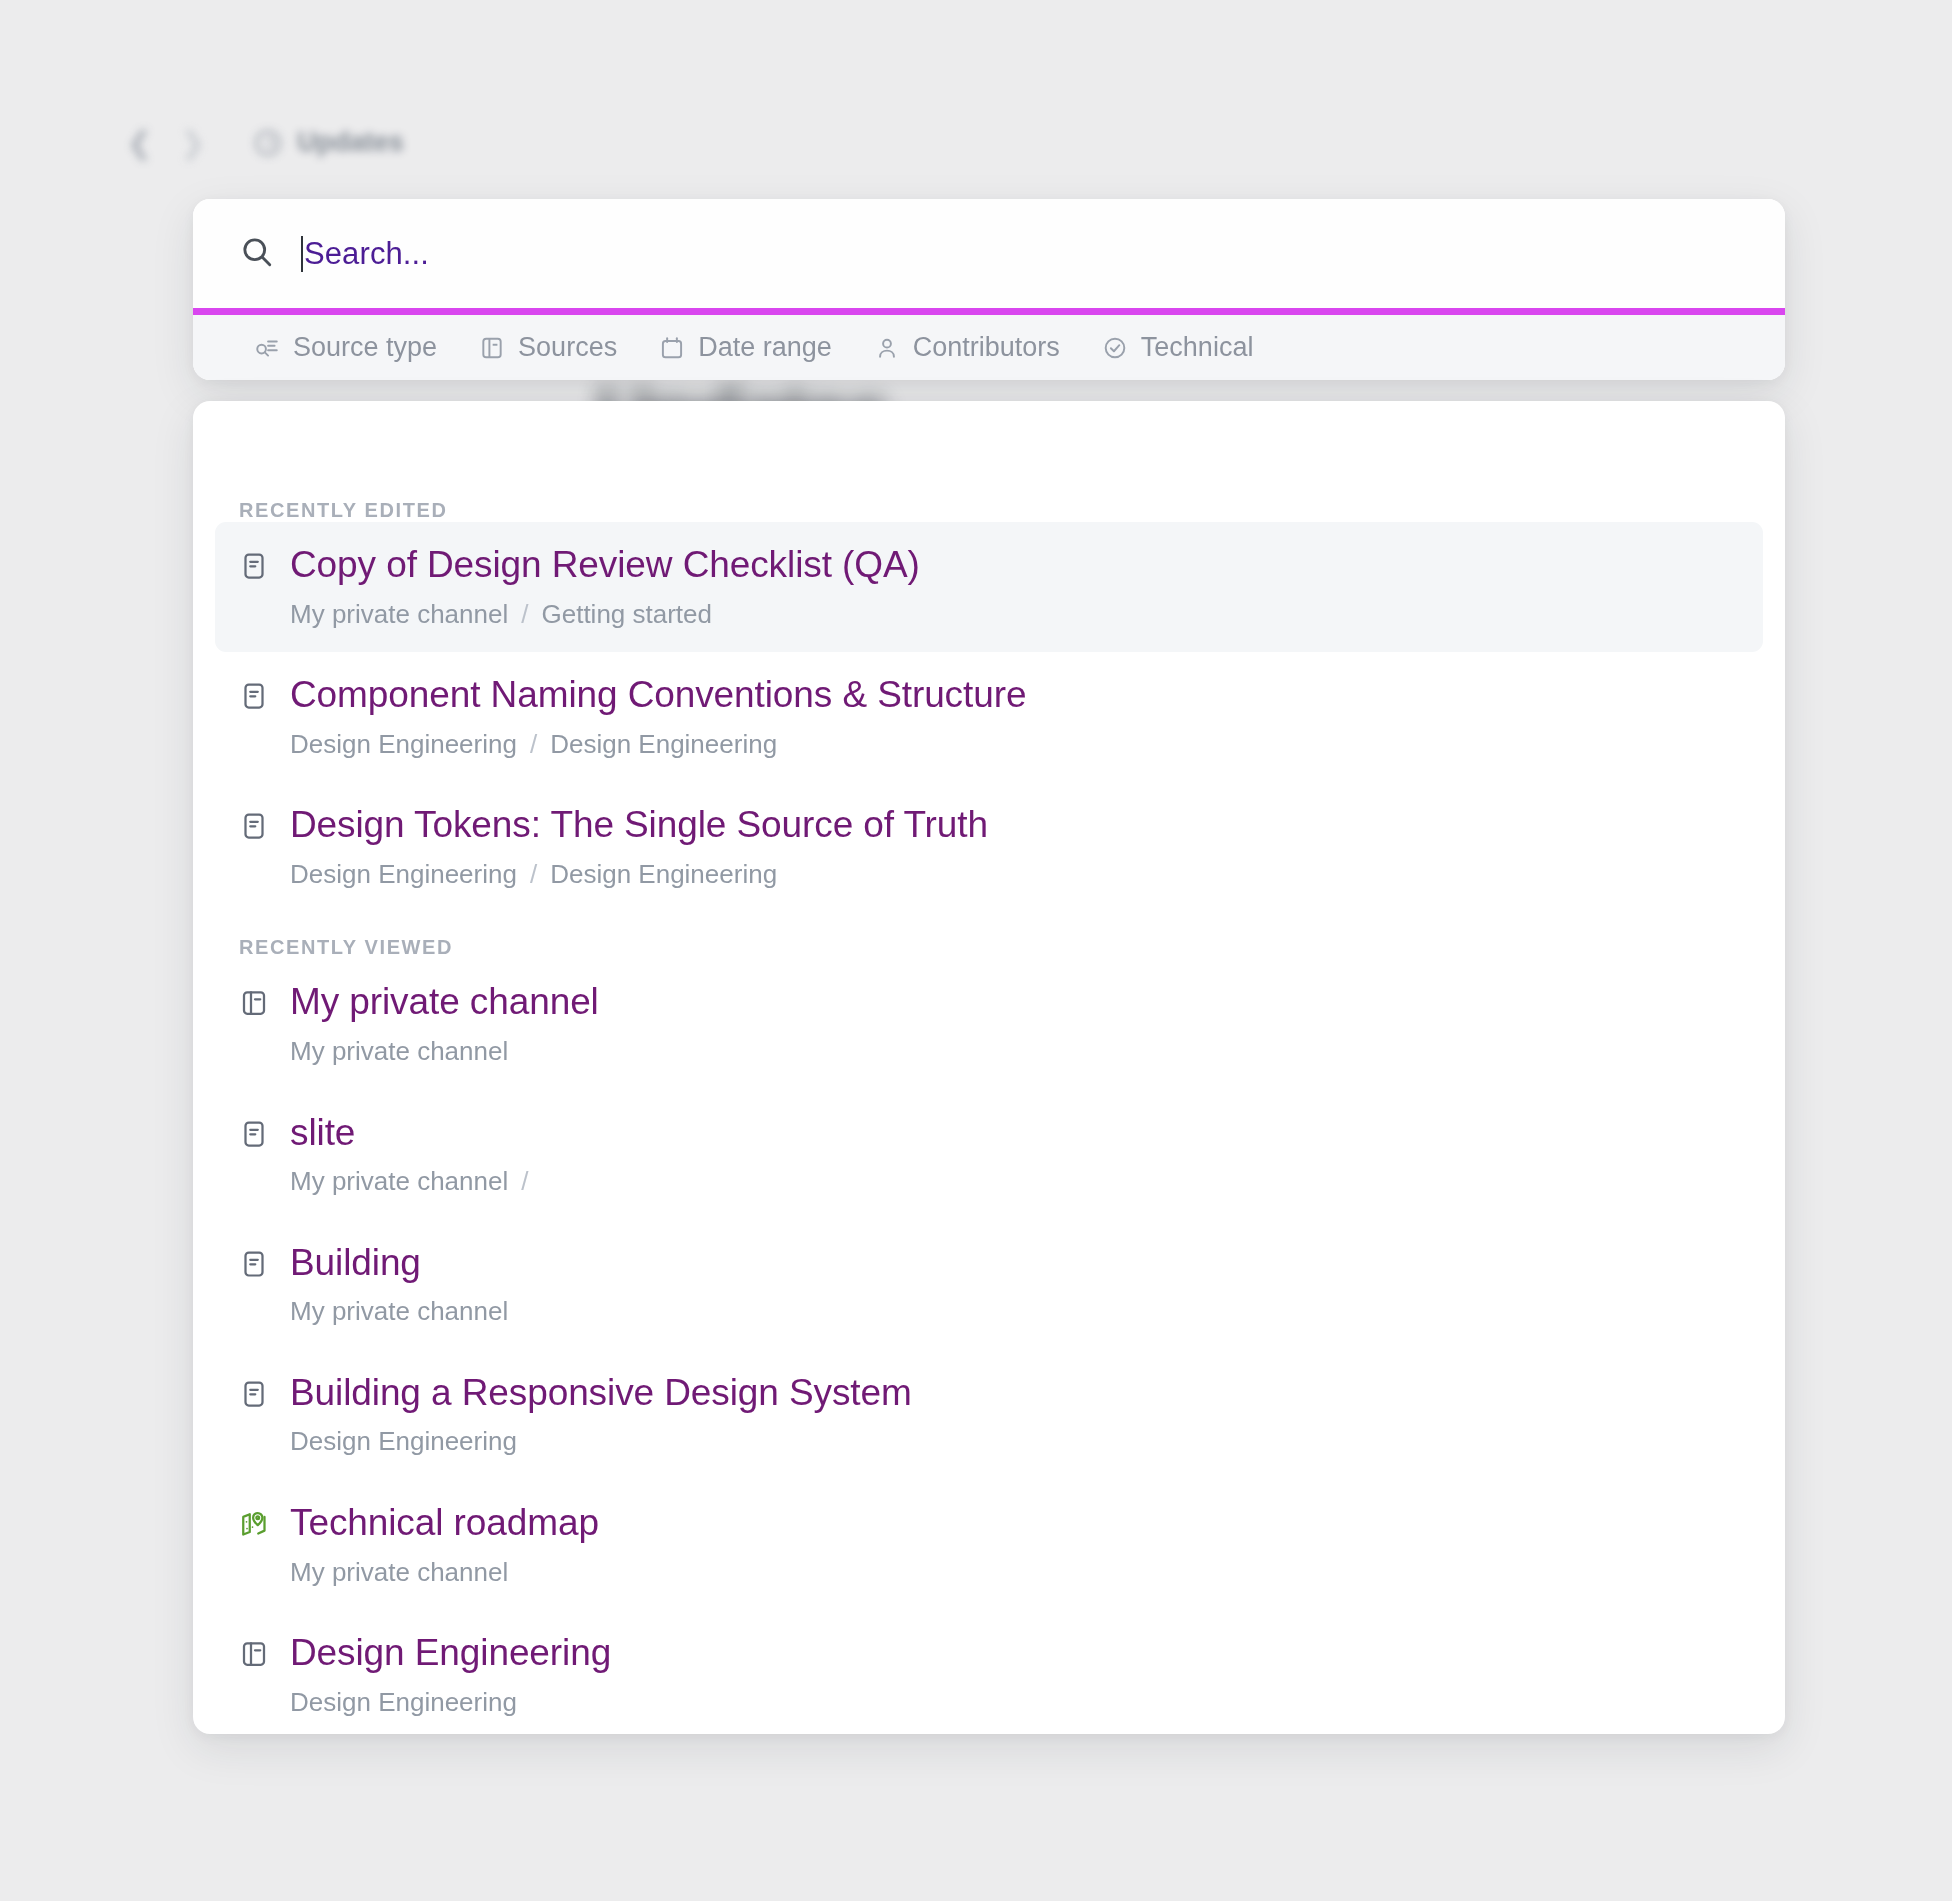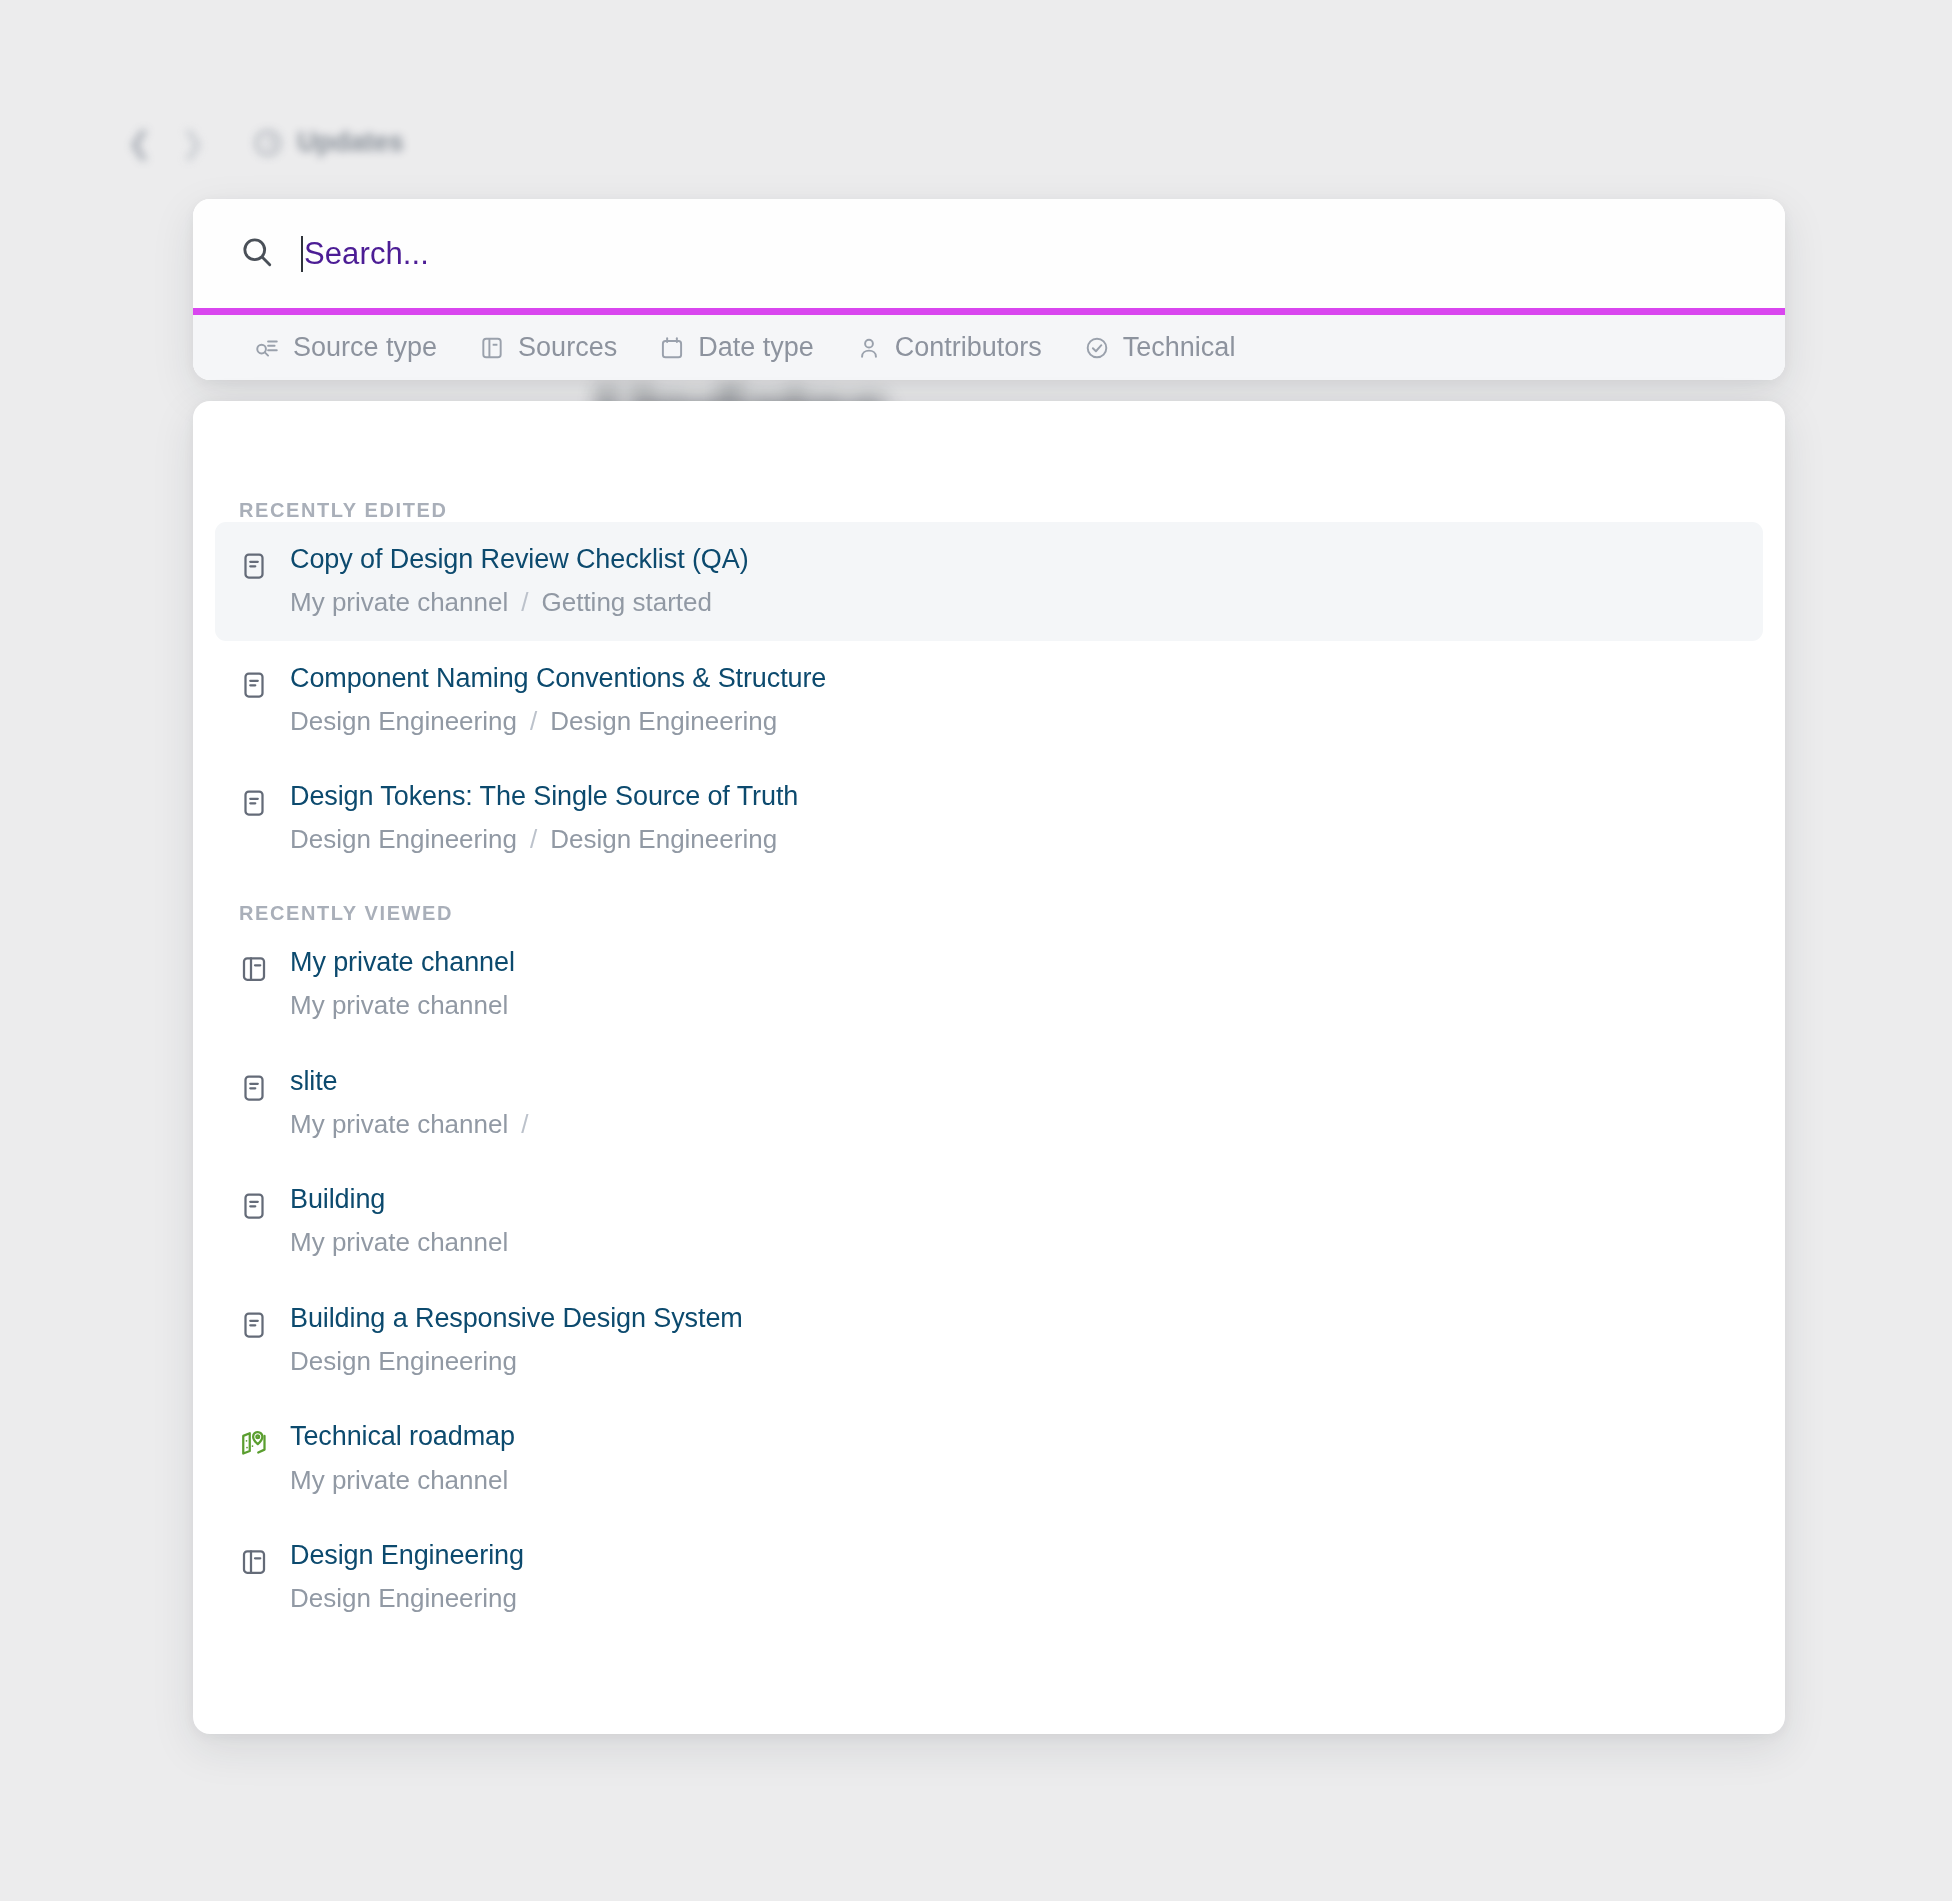--- a/index.html
+++ b/index.html
@@ -95,21 +95,21 @@
     padding: 22px 24px 24px 24px;
     border-radius: 11px; cursor: pointer;
   }
   .res-item.selected { background: #f4f6f8; }
   .res-icon {
     flex: 0 0 auto; width: 30px; margin-top: 7px; margin-right: 21px;
     display: flex; align-items: center; justify-content: center;
   }
   .res-body { display: flex; flex-direction: column; gap: 13px; min-width: 0; }
   .res-title {
-    font-size: 27px; color: #0c4a6e; line-height: 1.15; letter-spacing: -0.1px;
+    font-size: 37px; color: #701a75; line-height: 1.15; letter-spacing: -0.1px;
   }
   .res-path {
     display: flex; align-items: center; gap: 13px;
     font-size: 26px; color: #9199a4; line-height: 1.1;
   }
   .res-sep { color: #bcc2cb; }
 </style>
 </head>
 <body>
 
@@ -166,21 +166,21 @@
     </div>
 
     <div class="filter-chip">
       <span>
         <svg width="26" height="26" viewBox="0 0 24 24" fill="none" stroke="#9aa1ac" stroke-width="1.8" stroke-linecap="round" stroke-linejoin="round">
           <rect x="3.6" y="5.6" width="16.8" height="15" rx="2.4"></rect>
           <line x1="7.5" y1="3" x2="7.5" y2="6.4"></line>
           <line x1="16.5" y1="3" x2="16.5" y2="6.4"></line>
         </svg>
       </span>
-      <span>Date type</span>
+      <span>Date range</span>
     </div>
 
     <div class="filter-chip">
       <span>
         <svg width="26" height="26" viewBox="0 0 24 24" fill="none" stroke="#9aa1ac" stroke-width="1.8" stroke-linecap="round">
           <circle cx="12" cy="8" r="3.6"></circle>
           <path d="M5.6 20c0-3.5 2.9-5.6 6.4-5.6s6.4 2.1 6.4 5.6"></path>
         </svg>
       </span>
       <span>Contributors</span>

